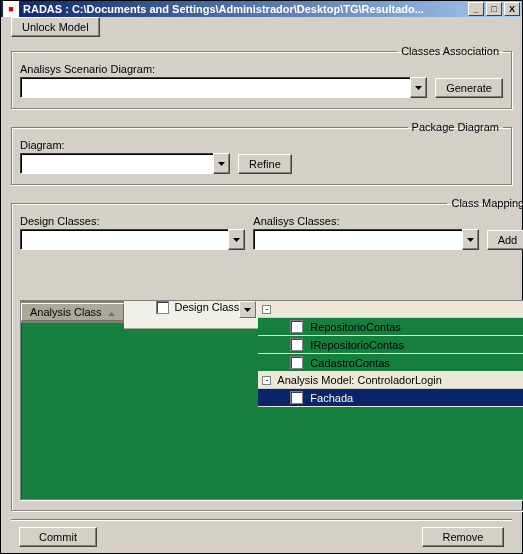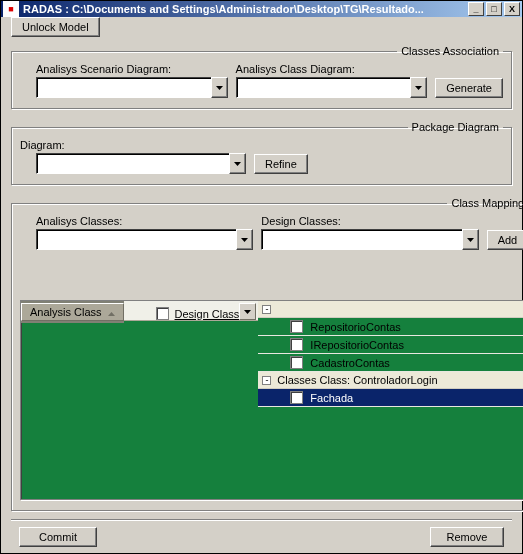--- a/index.html
+++ b/index.html
@@ -89,21 +89,21 @@
   }
   fieldset.simplebox {
     border: 1px solid #808080;
     box-shadow: 1px 1px 0 #fff, inset 1px 1px 0 #fff;
   }
   legend {
     padding: 0 4px;
     color: #000;
     text-align: right;
   }
-  .row { display: flex; gap: 8px; align-items: flex-end; margin-left: 16px; }
+  .row { display: flex; gap: 8px; align-items: flex-end; }
   .col { display: flex; flex-direction: column; flex: 1; }
   label { margin-bottom: 2px; display: block; }
   .combo {
     display: flex;
     height: 21px;
   }
   .combo input {
     flex: 1;
     border: 1px solid #808080;
     border-top-color: #404040;
@@ -150,27 +150,26 @@
     border: 1px solid #fff;
     border-right-color: #716f64;
     border-bottom-color: #716f64;
     padding: 2px 8px;
     display: flex;
     align-items: center;
     gap: 6px;
   }
   .band-cell .sort-arrow svg { width: 7px; height: 4px; }
   .grid-header {
-    height: 20px;
+    height: 28px;
     background: #f0f0e8;
     border-bottom: 1px solid #aca899;
     display: flex;
-    align-items: flex-end;
+    align-items: flex-start;
     padding-left: 32px;
-    text-decoration: underline;
   }
   .grid-header .hdr-chk {
     width: 13px; height: 13px; border: 1px solid #808080;
     box-shadow: inset 1px 1px 0 #404040;
     background: #fff; margin-right: 6px;
   }
   .grid-header .col-drop {
     margin-left: auto;
     width: 17px;
     height: 17px;
@@ -266,31 +265,20 @@
           <label>Analisys Scenario Diagram:</label>
           <div class="combo">
             <input type="text" style="">
             <span class="drop">
               <svg viewBox="0 0 7 4">
                   <polygon points="0,0 7,0 3.5,4" fill="#000"></polygon>
                 </svg>
             </span>
           </div>
         </div>
-        <div class="col">
-          <label>Analisys Class Diagram:</label>
-          <div class="combo">
-            <input type="text" style="">
-            <span class="drop">
-              <svg viewBox="0 0 7 4">
-                  <polygon points="0,0 7,0 3.5,4" fill="#000"></polygon>
-                </svg>
-            </span>
-          </div>
-        </div>
         <button class="btn">Generate</button>
       </div>
     </fieldset>
 
     <fieldset class="simplebox">
       <legend>Package Diagram</legend>
       <label>Diagram:</label>
       <div class="row">
         <div class="combo" style="width:210px">
           <input type="text" style="">
@@ -301,32 +289,32 @@
           </span>
         </div>
         <button class="btn">Refine</button>
       </div>
     </fieldset>
 
     <fieldset class="simplebox" style="flex:1; display:flex; flex-direction:column;gap:44px;">
       <legend>Class Mapping</legend>
       <div class="row">
         <div class="col">
-          <label>Analisys Classes:</label>
+          <label>Design Classes:</label>
           <div class="combo">
             <input type="text" style="">
             <span class="drop">
               <svg viewBox="0 0 7 4">
                   <polygon points="0,0 7,0 3.5,4" fill="#000"></polygon>
                 </svg>
             </span>
           </div>
         </div>
         <div class="col">
-          <label>Design Classes:</label>
+          <label>Analisys Classes:</label>
           <div class="combo">
             <input type="text" style="">
             <span class="drop">
               <svg viewBox="0 0 7 4">
                   <polygon points="0,0 7,0 3.5,4" fill="#000"></polygon>
                 </svg>
             </span>
           </div>
         </div>
         <button class="btn">Add</button>
@@ -364,33 +352,33 @@
               <div class="item-row">
                 <span class="chk"></span>
                 <span class="txt">IRepositorioContas</span>
               </div>
               <div class="item-row">
                 <span class="chk"></span>
                 <span class="txt">CadastroContas</span>
               </div>
               <div class="group-row">
                 <span class="expander">-</span>
-                <span>Classes Class:  ControladorLogin</span>
+                <span>Analysis Model:  ControladorLogin</span>
               </div>
               <div class="item-row selected">
                 <span class="chk"></span>
                 <span class="txt">Fachada</span>
               </div>
             </div>
           <div class="whiteright"></div>
         </div>
       </div>
 
     </fieldset>
 
     <div class="sep"></div>
     <div class="bottom-bar">
       <button class="btn" style="width:78px">Commit</button>
-      <button class="btn" style="width:74px">Remove</button>
+      <button class="btn" style="width:82px">Remove</button>
     </div>
 
   </div>
 </div>
 
 </body></html>

